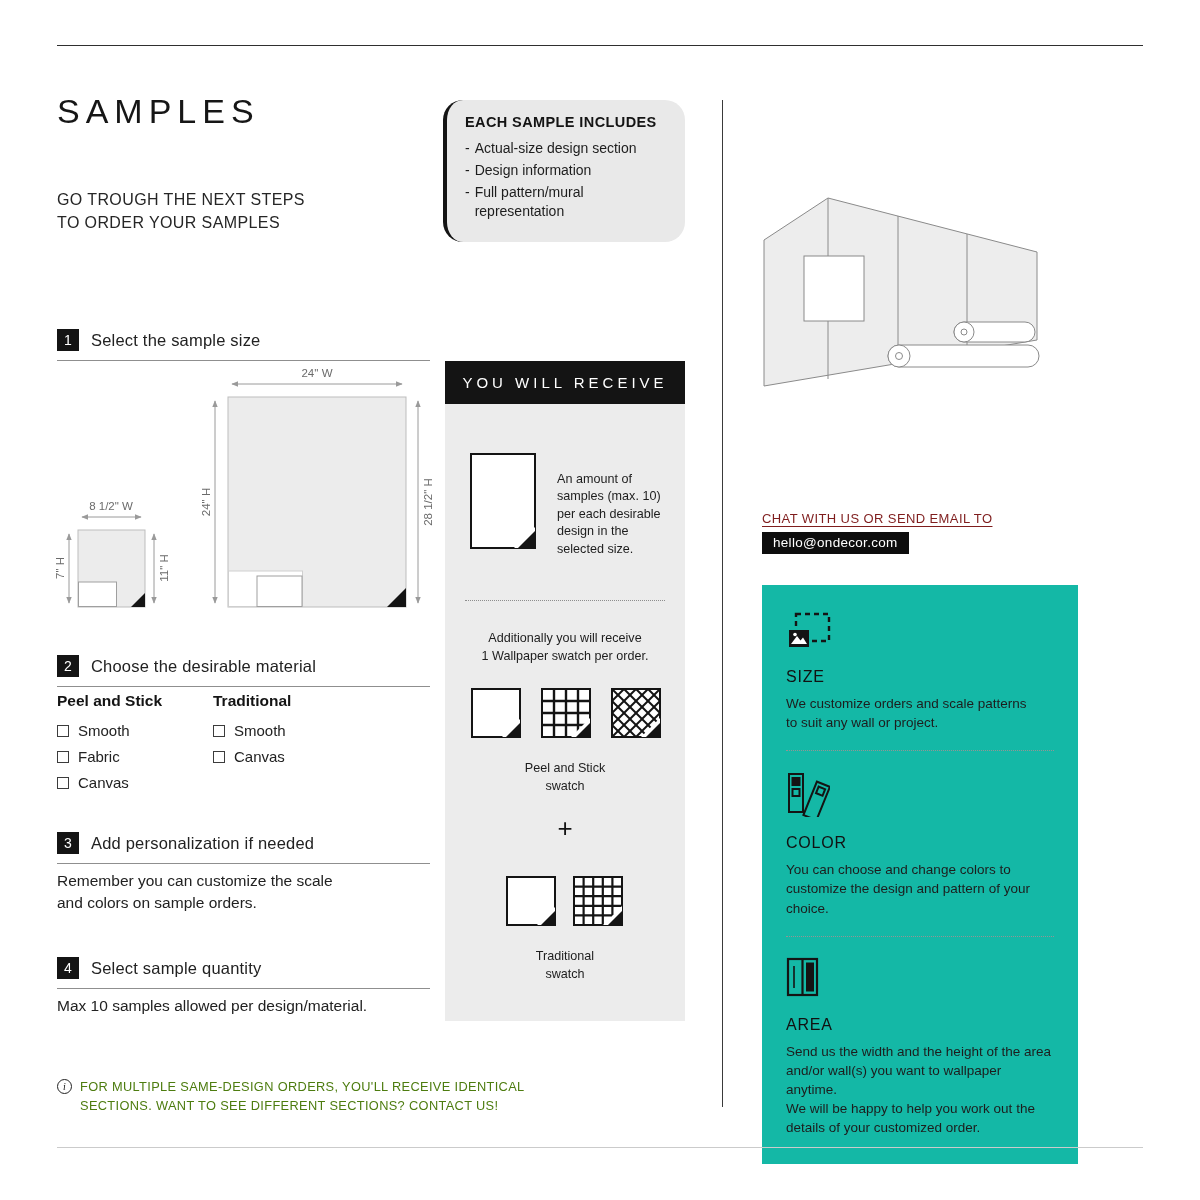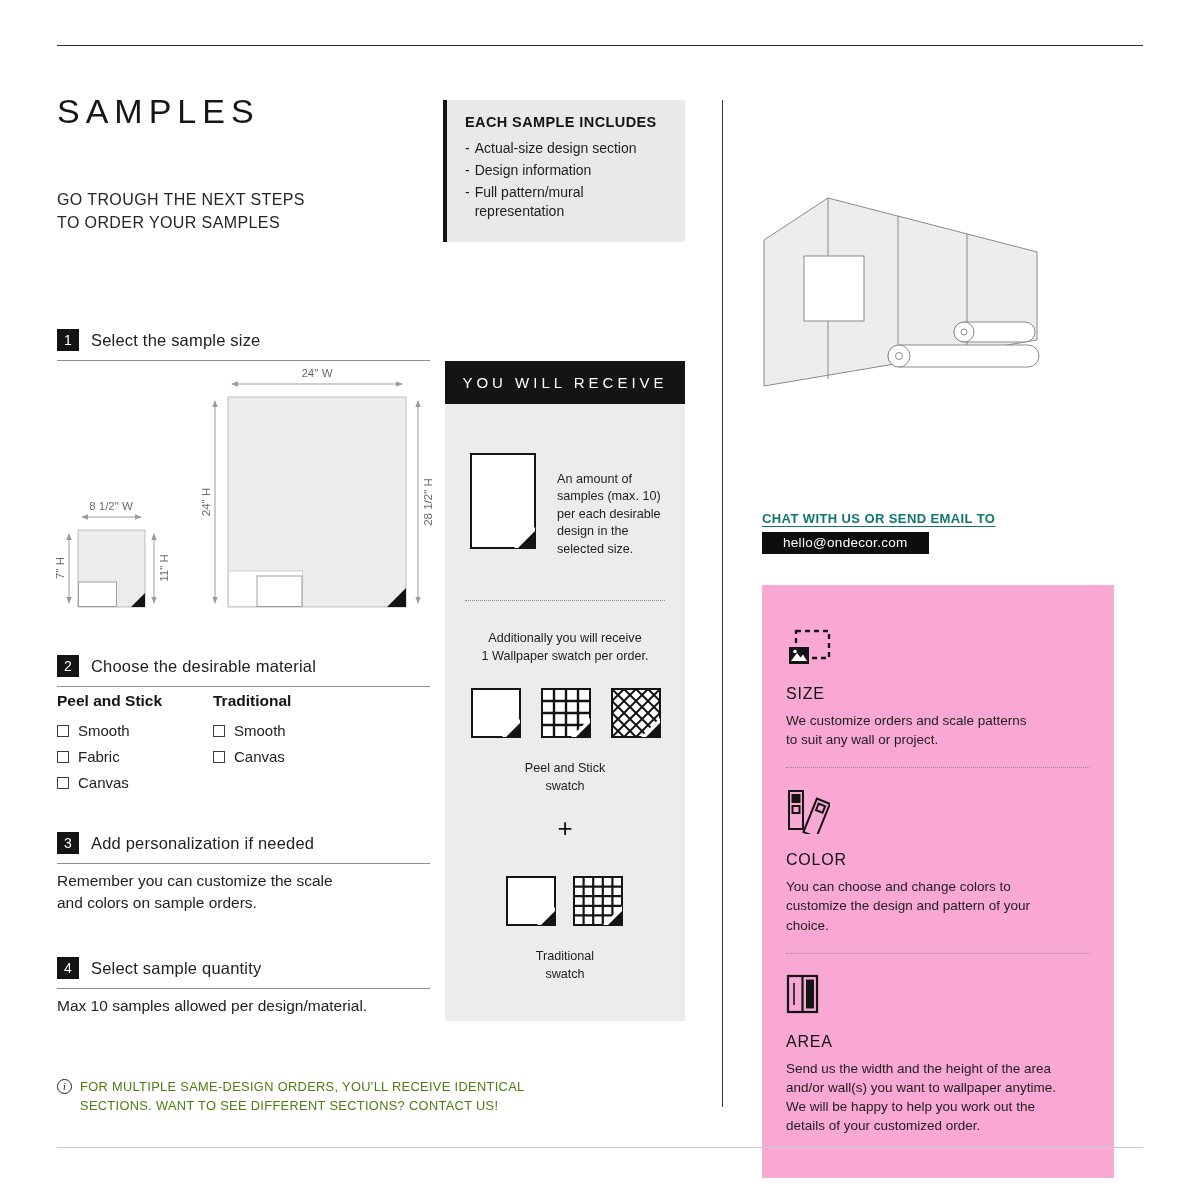--- a/index.html
+++ b/index.html
@@ -30,45 +30,45 @@
   .opt { display:flex; align-items:center; gap:9px; font-size:15px; color:#222; margin-bottom:9px; }
   .cb { width:12px; height:12px; border:1.5px solid #3c3c3c; background:#fff; flex:0 0 12px; }
 
   .note-text { position:absolute; left:57px; font-size:15.5px; line-height:1.45; color:#222; white-space:pre-line; }
   #step3-text { top:870px; } #step4-text { top:995px; }
 
   .footnote { position:absolute; left:57px; top:1078px; width:500px; display:flex; gap:8px; }
   .info-ic { width:15px; height:15px; border:1.3px solid #222; border-radius:50%; font-size:10px; font-style:italic; font-family:"Liberation Serif", serif; display:flex; align-items:center; justify-content:center; flex:0 0 15px; margin-top:1px; color:#141414; }
   .fn-text { font-size:12.8px; letter-spacing:.35px; line-height:1.45; color:#4d7c0f; white-space:pre-line; }
 
-  .includes { position:absolute; left:443px; top:100px; width:242px; background:#e9e9e9; border-left:4px solid #141414; padding:14px 14px 18px 18px; }
+  .includes { position:absolute; left:443px; top:100px; width:242px; background:#e9e9e9; border-left:4px solid #141414; padding:14px 14px 18px 18px;border-radius:20px; }
   .inc-title { font-weight:bold; font-size:14.5px; letter-spacing:.4px; color:#141414; margin-bottom:9px; }
   .inc-row { display:flex; gap:5px; font-size:14px; line-height:1.35; color:#1d1d1d; margin-bottom:3px; }
   .inc-row span:last-child { white-space:pre-line; }
 
   .receive { position:absolute; left:445px; top:361px; width:240px; height:660px; background:#ececec; }
   .receive-header { height:43px; background:#141414; color:#fff; display:flex; align-items:center; justify-content:center; letter-spacing:4px; font-size:15px; }
   .r-sample-ic { position:absolute; left:25px; top:92px; }
   .r-sample-text { position:absolute; left:112px; top:110px; width:124px; font-size:12.6px; line-height:1.38; color:#1d1d1d; white-space:pre-line; }
   .r-dot { position:absolute; left:20px; top:239px; width:200px; border-top:1px dotted #8d8d8d; }
   .r-add { position:absolute; left:0; top:269px; width:240px; text-align:center; font-size:12.6px; line-height:1.42; color:#1d1d1d; white-space:pre-line; }
   .r-row1 { position:absolute; left:26px; top:327px; display:flex; gap:20px; }
   .r-peel-label { position:absolute; left:0; top:399px; width:240px; text-align:center; font-size:12.6px; line-height:1.42; white-space:pre-line; color:#1d1d1d; }
   .r-plus { position:absolute; left:0; top:452px; width:240px; text-align:center; font-size:26px; font-weight:300; color:#141414; }
   .r-row2 { position:absolute; left:61px; top:515px; display:flex; gap:17px; }
   .r-trad-label { position:absolute; left:0; top:587px; width:240px; text-align:center; font-size:12.6px; line-height:1.42; white-space:pre-line; color:#1d1d1d; }
 
   .house-svg { position:absolute; left:758px; top:190px; }
 
   .custom-intro { position:absolute; left:762px; top:406px; font-size:16.5px; line-height:1.6; letter-spacing:.2px; color:#262626; white-space:pre-line; }
 
-  .chat-label { position:absolute; left:762px; top:511px; font-size:13px; font-weight:700; letter-spacing:.4px; color:#0f766e; text-decoration:underline; text-underline-offset:3px; }
-  .email-badge { position:absolute; left:762px; top:532px; background:#0d0d0d; color:#fff; font-size:13.5px; letter-spacing:.3px; padding:3px 21px 4px; }
-
-  .features { position:absolute; left:762px; top:585px; width:352px; min-height:517px; background:#f9a8d4; padding:43px 24px; }
+  .chat-label { position:absolute; left:762px; top:511px; font-size:13px; font-weight:400; letter-spacing:.4px; color:#7f1d1d; text-decoration:underline; text-underline-offset:3px; }
+  .email-badge { position:absolute; left:762px; top:532px; background:#0d0d0d; color:#fff; font-size:13.5px; letter-spacing:.3px; padding:3px 11px 4px; }
+
+  .features { position:absolute; left:762px; top:585px; width:316px; min-height:517px; background:#14b8a6; padding:26px 24px; }
   .feat-icon { margin-bottom:13px; }
   .feat-name { font-size:16px; letter-spacing:.8px; color:#111; margin-bottom:8px; }
   .feat-text { font-size:13.5px; line-height:1.42; color:#1d1d1d; white-space:pre-line; }
   .feat-div { border-top:1px dotted #949494; margin:18px 0 20px; }
 </style>
 </head>
 <body>
 
 <div class="page">
   <div class="rule-top"></div>

